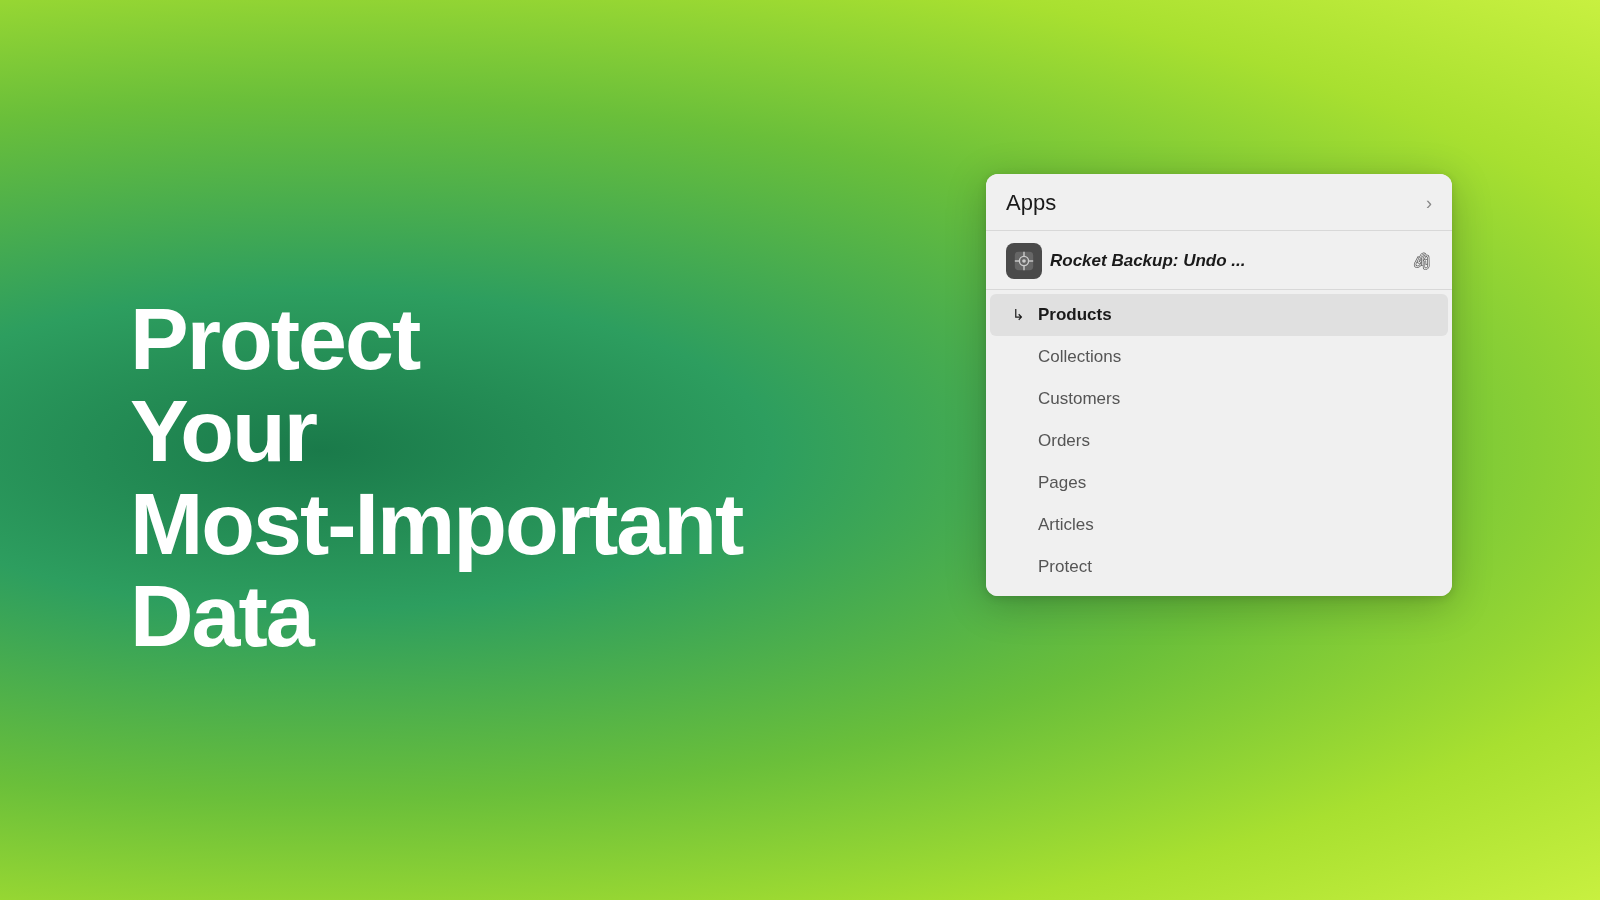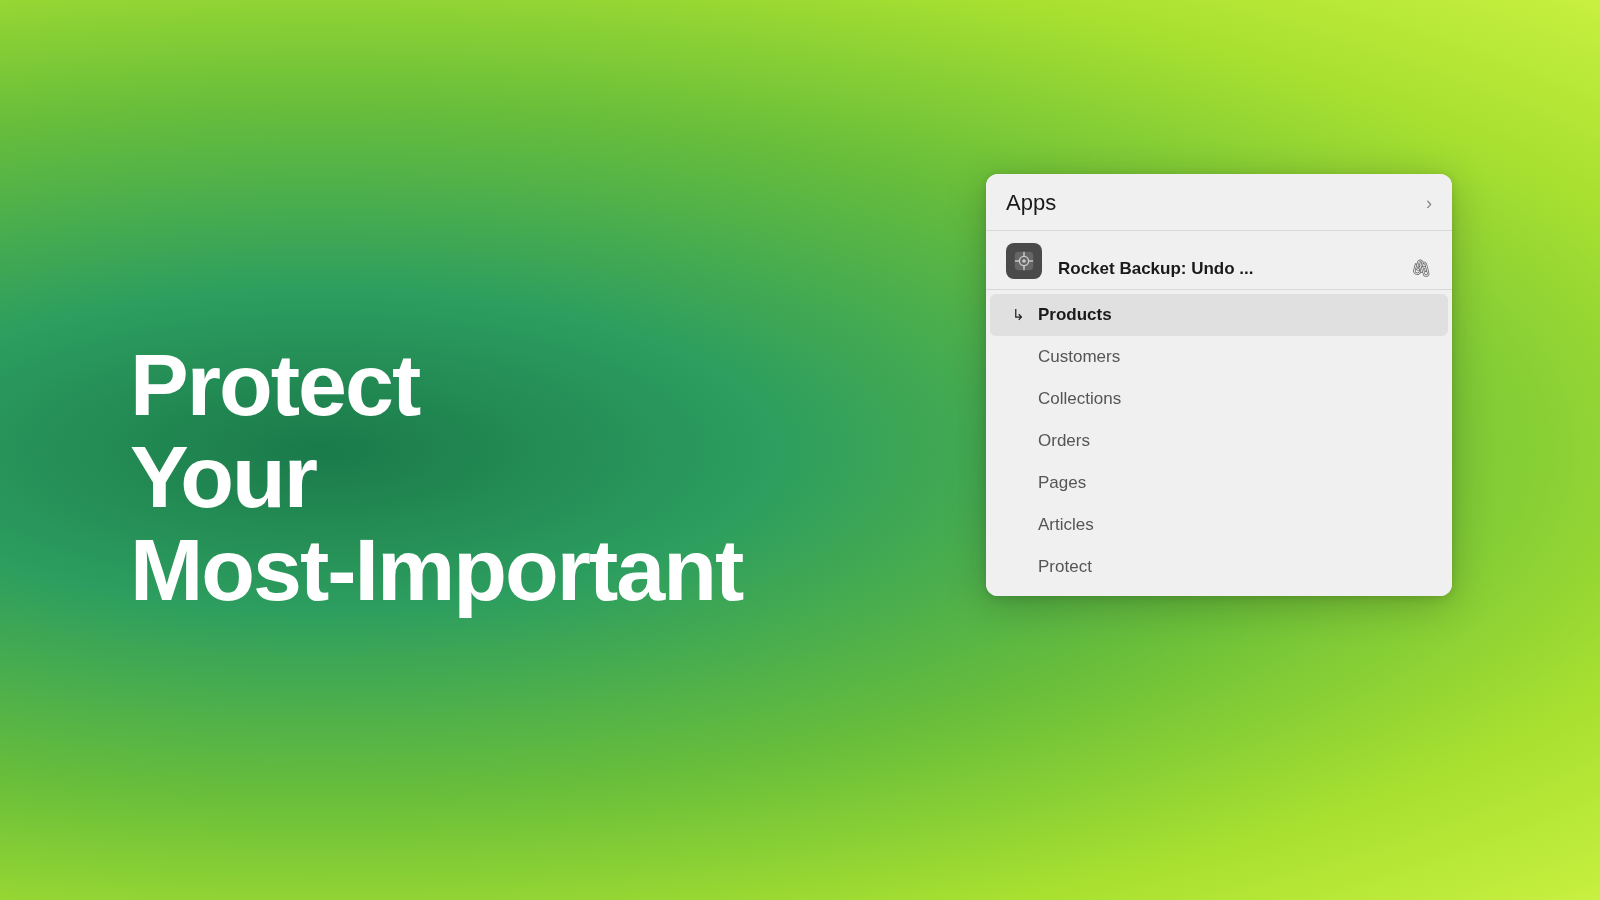--- a/index.html
+++ b/index.html
@@ -67,24 +67,25 @@
     }
 
     .divider {
       height: 1px;
       background: #d8d8d8;
       margin: 0 0px;
     }
 
     .app-row {
       display: flex;
-      align-items: flex-end;
+      align-items: center;
       padding: 12px 20px 10px 20px;
-      gap: 16px;
-      background: #f0f0f0;
+      gap: 8px;
+      background: #f0f0f0;
+      font-style: italic;
     }
 
     .app-icon {
       width: 36px;
       height: 36px;
       border-radius: 8px;
       background: #4a4a4a;
       display: flex;
       align-items: center;
       justify-content: center;
@@ -147,20 +148,21 @@
   </style>
 </head>
 <body>
 
 <div class="background"></div>
 
 <div class="hero-text">
   <span>Protect</span><br>
   <span>Your</span><br>
   <span>Most-Important</span><br>
+  <span>Data</span>
 </div>
 
 <div class="dropdown-card">
 
   <div class="dropdown-header">
     <span class="dropdown-header-title">Apps</span>
     <span class="chevron-icon">›</span>
   </div>
 
   <div class="divider"></div>
@@ -184,25 +186,25 @@
   <div class="divider"></div>
 
   <div class="menu-items">
 
     <div class="menu-item active">
       <span class="arrow-indicator">↳</span>
       <span class="item-label">Products</span>
     </div>
 
     <div class="menu-item">
+      <span class="item-label">Collections</span>
+    </div>
+
+    <div class="menu-item">
       <span class="item-label">Customers</span>
-    </div>
-
-    <div class="menu-item">
-      <span class="item-label">Collections</span>
     </div>
 
     <div class="menu-item">
       <span class="item-label">Orders</span>
     </div>
 
     <div class="menu-item">
       <span class="item-label">Pages</span>
     </div>
 

